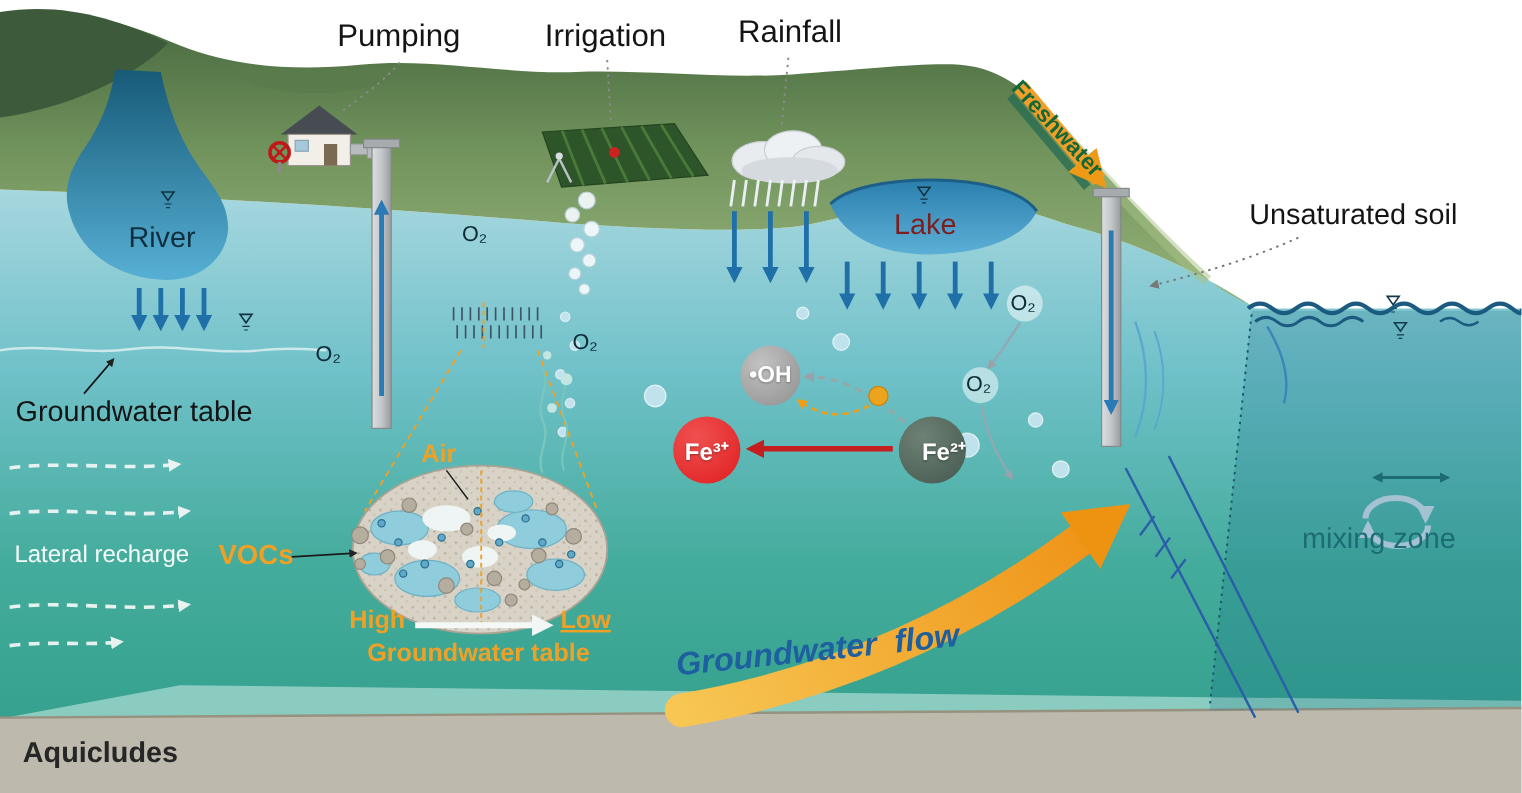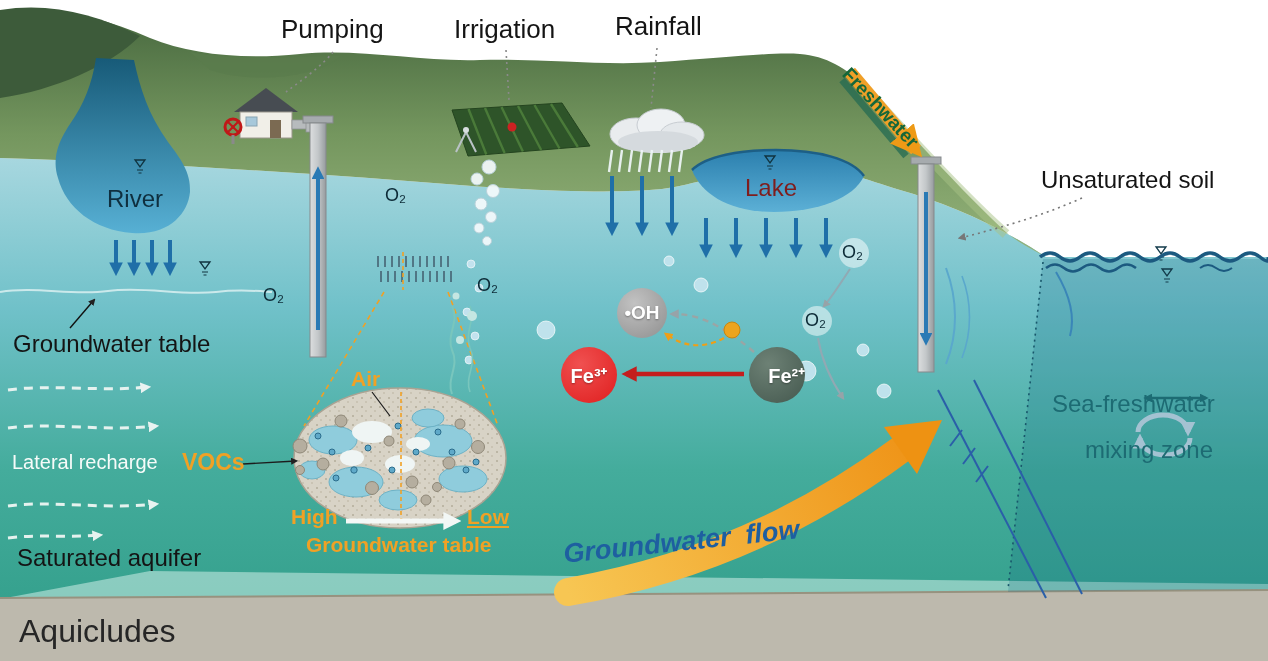--- a/index.html
+++ b/index.html
@@ -372,24 +372,22 @@
 <div class="lbl" style="left:745px;top:175px;font-size:24px;color:#7f1d1d;">Lake</div>
 
 <div class="lbl" style="left:13px;top:331px;font-size:24px;">Groundwater table</div>
 <div class="lbl white" style="left:12px;top:452px;font-size:20px;">Lateral recharge</div>
 <div class="lbl orange" style="left:351px;top:368px;font-size:21px;">Air</div>
 <div class="lbl orange" style="left:182px;top:450px;font-size:23px;">VOCs</div>
 <div class="lbl orange" style="left:291px;top:506px;font-size:21px;">High</div>
 <div class="lbl orange" style="left:467px;top:506px;font-size:21px;text-decoration:underline;">Low</div>
 <div class="lbl orange" style="left:306px;top:534px;font-size:21px;">Groundwater table</div>
 <div class="lbl pre" style="left:562px;top:540px;font-size:27px;font-weight:bold;font-style:italic;color:var(--flow-blue,#1e5fa0);transform:rotate(-6deg);transform-origin:left top;">Groundwater  flow</div>
-<div class="lbl teal" style="left:1052px;top:391px;font-size:24px;">Sea-freshwater</div>
 <div class="lbl teal" style="left:1085px;top:437px;font-size:24px;">mixing zone</div>
-<div class="lbl" style="left:17px;top:545px;font-size:24px;">Saturated aquifer</div>
-<div class="lbl" style="left:19px;top:615px;font-size:32px;color:#262626;">Aquicludes</div>
+<div class="lbl" style="left:19px;top:615px;font-size:24px;color:#262626;font-weight:bold;">Aquicludes</div>
 
 <div class="lbl" style="left:263px;top:286px;font-size:18px;color:#0c2a36;">O₂</div>
 <div class="lbl" style="left:477px;top:276px;font-size:18px;color:#0c2a36;">O₂</div>
 <div class="lbl" style="left:385px;top:186px;font-size:18px;color:#0c2a36;">O₂</div>
 <div class="lbl" style="left:842px;top:243px;font-size:18px;color:#0c2a36;">O₂</div>
 <div class="lbl" style="left:805px;top:311px;font-size:18px;color:#0c2a36;">O₂</div>
 
 
 <div class="chem" style="left:617px;top:288px;width:50px;height:50px;font-size:19px;background:radial-gradient(circle at 35% 30%, #c2c2c2, var(--oh-gray,#8f8f8f));">
   <span>•OH</span>

